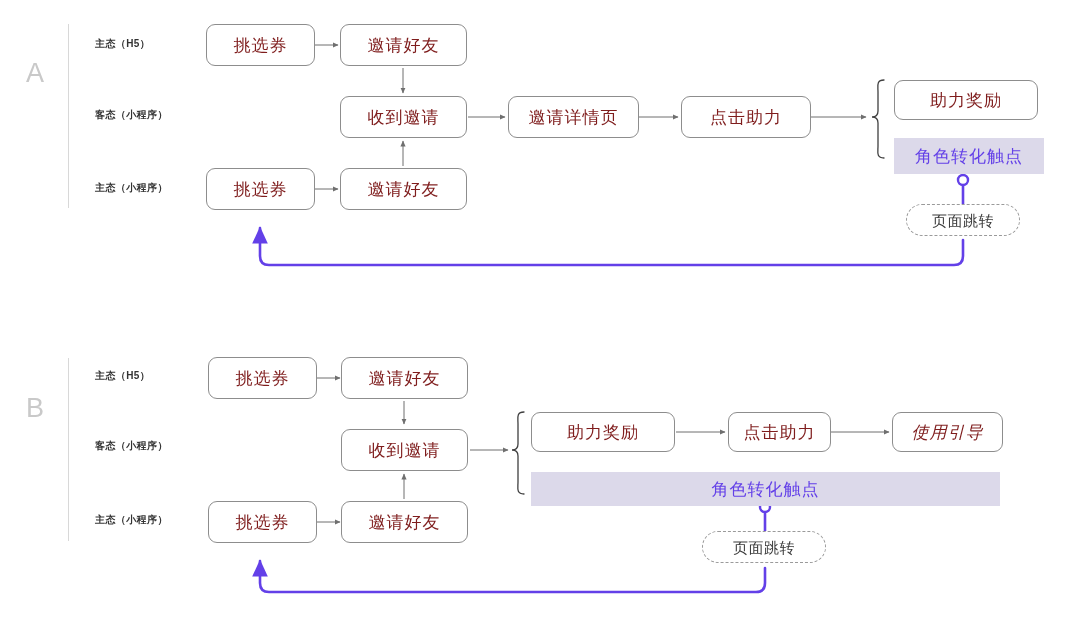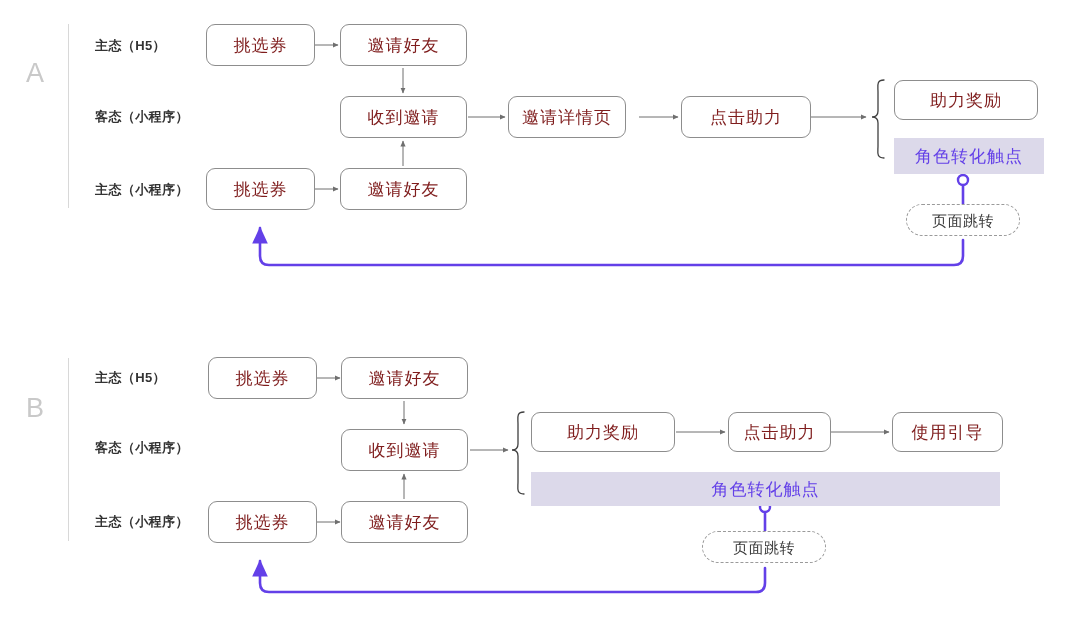--- a/index.html
+++ b/index.html
@@ -37,21 +37,21 @@
   }
   
   .divider {
     position: absolute;
     width: 1px;
     background: #d8d8d8;
   }
   
   .row-label {
     position: absolute;
-    font-size: 13px;
+    font-size: 10px;
     color: #333333;
     font-weight: 700;
     white-space: nowrap;
     line-height: 1;
     letter-spacing: 0.4px;
   }
   
   .node {
     position: absolute;
     box-sizing: border-box;
@@ -165,21 +165,21 @@
   <div class="section-letter" style="left:26px; top:60px;">A</div>
   <div class="divider" style="left:68px; top:24px; height:184px;"></div>
 
   <div class="row-label" style="left:95px; top:39px;">主态（H5）</div>
   <div class="row-label" style="left:95px; top:110px;">客态（小程序）</div>
   <div class="row-label" style="left:95px; top:183px;">主态（小程序）</div>
 
   <div class="node" style="left:206px; top:24px;  width:109px; height:42px;">挑选券</div>
   <div class="node" style="left:340px; top:24px;  width:127px; height:42px;">邀请好友</div>
   <div class="node" style="left:340px; top:96px;  width:127px; height:42px;">收到邀请</div>
-  <div class="node" style="left:508px; top:96px;  width:118px; height:42px;">邀请详情页</div>
+  <div class="node" style="left:508px; top:96px;  width:131px; height:42px;">邀请详情页</div>
   <div class="node" style="left:681px; top:96px;  width:130px; height:42px;">点击助力</div>
   <div class="node" style="left:894px; top:80px;  width:144px; height:40px;">助力奖励</div>
   <div class="node" style="left:206px; top:168px; width:109px; height:42px;">挑选券</div>
   <div class="node" style="left:340px; top:168px; width:127px; height:42px;">邀请好友</div>
 
   <div class="highlight-band" style="left:894px; top:138px; width:150px; height:36px;">
     <span class="band-text">角色转化触点</span>
   </div>
 
   <div class="dashed-pill" style="left:906px; top:204px; width:114px; height:32px;">页面跳转</div>
@@ -189,21 +189,21 @@
 
   <div class="row-label" style="left:95px; top:371px;">主态（H5）</div>
   <div class="row-label" style="left:95px; top:441px;">客态（小程序）</div>
   <div class="row-label" style="left:95px; top:515px;">主态（小程序）</div>
 
   <div class="node" style="left:208px; top:357px; width:109px; height:42px;">挑选券</div>
   <div class="node" style="left:341px; top:357px; width:127px; height:42px;">邀请好友</div>
   <div class="node" style="left:341px; top:429px; width:127px; height:42px;">收到邀请</div>
   <div class="node" style="left:531px; top:412px; width:144px; height:40px;">助力奖励</div>
   <div class="node" style="left:728px; top:412px; width:103px; height:40px;">点击助力</div>
-  <div class="node" style="left:892px; top:412px; width:111px; height:40px;">使用引导</div>
+  <div class="node" style="left:892px; top:412px; width:111px; height:40px;font-style:italic;">使用引导</div>
   <div class="node" style="left:208px; top:501px; width:109px; height:42px;">挑选券</div>
   <div class="node" style="left:341px; top:501px; width:127px; height:42px;">邀请好友</div>
 
   <div class="highlight-band" style="left:531px; top:472px; width:469px; height:34px;">
     <span class="band-text">角色转化触点</span>
   </div>
 
   <div class="dashed-pill" style="left:702px; top:531px; width:124px; height:32px;">页面跳转</div>
 
 </div>

